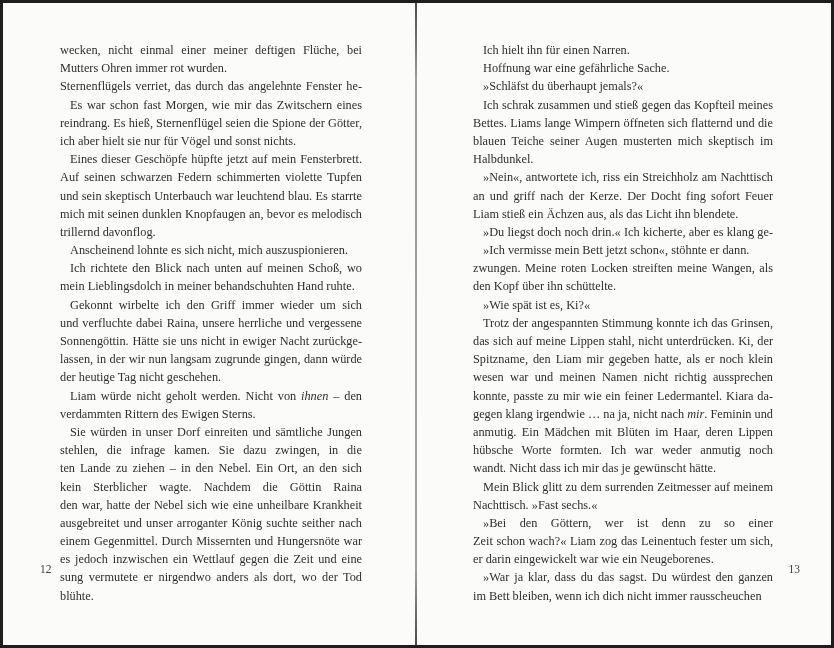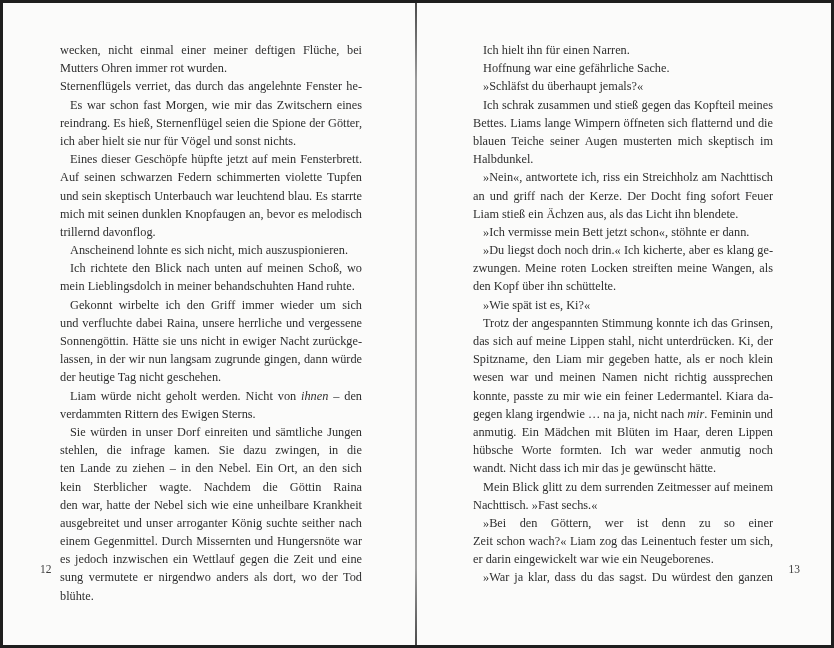--- a/index.html
+++ b/index.html
@@ -97,37 +97,38 @@
         <div class="line indent"><span>Ich hielt ihn für einen Narren.</span></div>
         <div class="line indent"><span>Hoffnung war eine gefährliche Sache.</span></div>
         <div class="line indent"><span>»Schläfst du überhaupt jemals?«</span></div>
         <div class="line indent jfull"><span>Ich schrak zusammen und stieß gegen das Kopfteil meines</span></div>
         <div class="line jfull"><span>Bettes. Liams lange Wimpern öffneten sich flatternd und die</span></div>
         <div class="line jfull"><span>blauen Teiche seiner Augen musterten mich skeptisch im</span></div>
         <div class="line"><span>Halbdunkel.</span></div>
         <div class="line indent jfull"><span>»Nein«, antwortete ich, riss ein Streichholz am Nachttisch</span></div>
         <div class="line jfull"><span>an und griff nach der Kerze. Der Docht fing sofort Feuer und</span></div>
         <div class="line"><span>Liam stieß ein Ächzen aus, als das Licht ihn blendete.</span></div>
+        <div class="line indent jfull"><span>»Du liegst doch noch drin.« Ich kicherte, aber es klang ge-</span></div>
         <div class="line indent"><span>»Ich vermisse mein Bett jetzt schon«, stöhnte er dann.</span></div>
-        <div class="line indent jfull"><span>»Du liegst doch noch drin.« Ich kicherte, aber es klang ge-</span></div>
         <div class="line jfull"><span>zwungen. Meine roten Locken streiften meine Wangen, als ich</span></div>
         <div class="line"><span>den Kopf über ihn schüttelte.</span></div>
         <div class="line indent"><span>»Wie spät ist es, Ki?«</span></div>
         <div class="line indent jfull"><span>Trotz der angespannten Stimmung konnte ich das Grinsen,</span></div>
         <div class="line jfull"><span>das sich auf meine Lippen stahl, nicht unterdrücken. Ki, der</span></div>
         <div class="line jfull"><span>Spitzname, den Liam mir gegeben hatte, als er noch klein ge-</span></div>
         <div class="line jfull"><span>wesen war und meinen Namen nicht richtig aussprechen</span></div>
         <div class="line jfull"><span>konnte, passte zu mir wie ein feiner Ledermantel. Kiara da-</span></div>
         <div class="line jfull"><span>gegen klang irgendwie … na ja, nicht nach </span><i>mir</i><span>. Feminin und</span></div>
         <div class="line jfull"><span>anmutig. Ein Mädchen mit Blüten im Haar, deren Lippen</span></div>
         <div class="line jfull"><span>hübsche Worte formten. Ich war weder anmutig noch wortge-</span></div>
         <div class="line"><span>wandt. Nicht dass ich mir das je gewünscht hätte.</span></div>
         <div class="line indent jfull"><span>Mein Blick glitt zu dem surrenden Zeitmesser auf meinem</span></div>
         <div class="line"><span>Nachttisch. »Fast sechs.«</span></div>
         <div class="line indent jfull"><span>»Bei den Göttern, wer ist denn zu so einer unmenschlichen</span></div>
         <div class="line jfull"><span>Zeit schon wach?« Liam zog das Leinentuch fester um sich, bis</span></div>
         <div class="line"><span>er darin eingewickelt war wie ein Neugeborenes.</span></div>
         <div class="line indent jfull"><span>»War ja klar, dass du das sagst. Du würdest den ganzen Tag</span></div>
+        <div class="line"><span>im Bett bleiben, wenn ich dich nicht immer rausscheuchen</span></div>
       </div>
     <div class="pagenum pagenum-right">13</div>
   </div>
 
 </div>
 
 </body></html>

